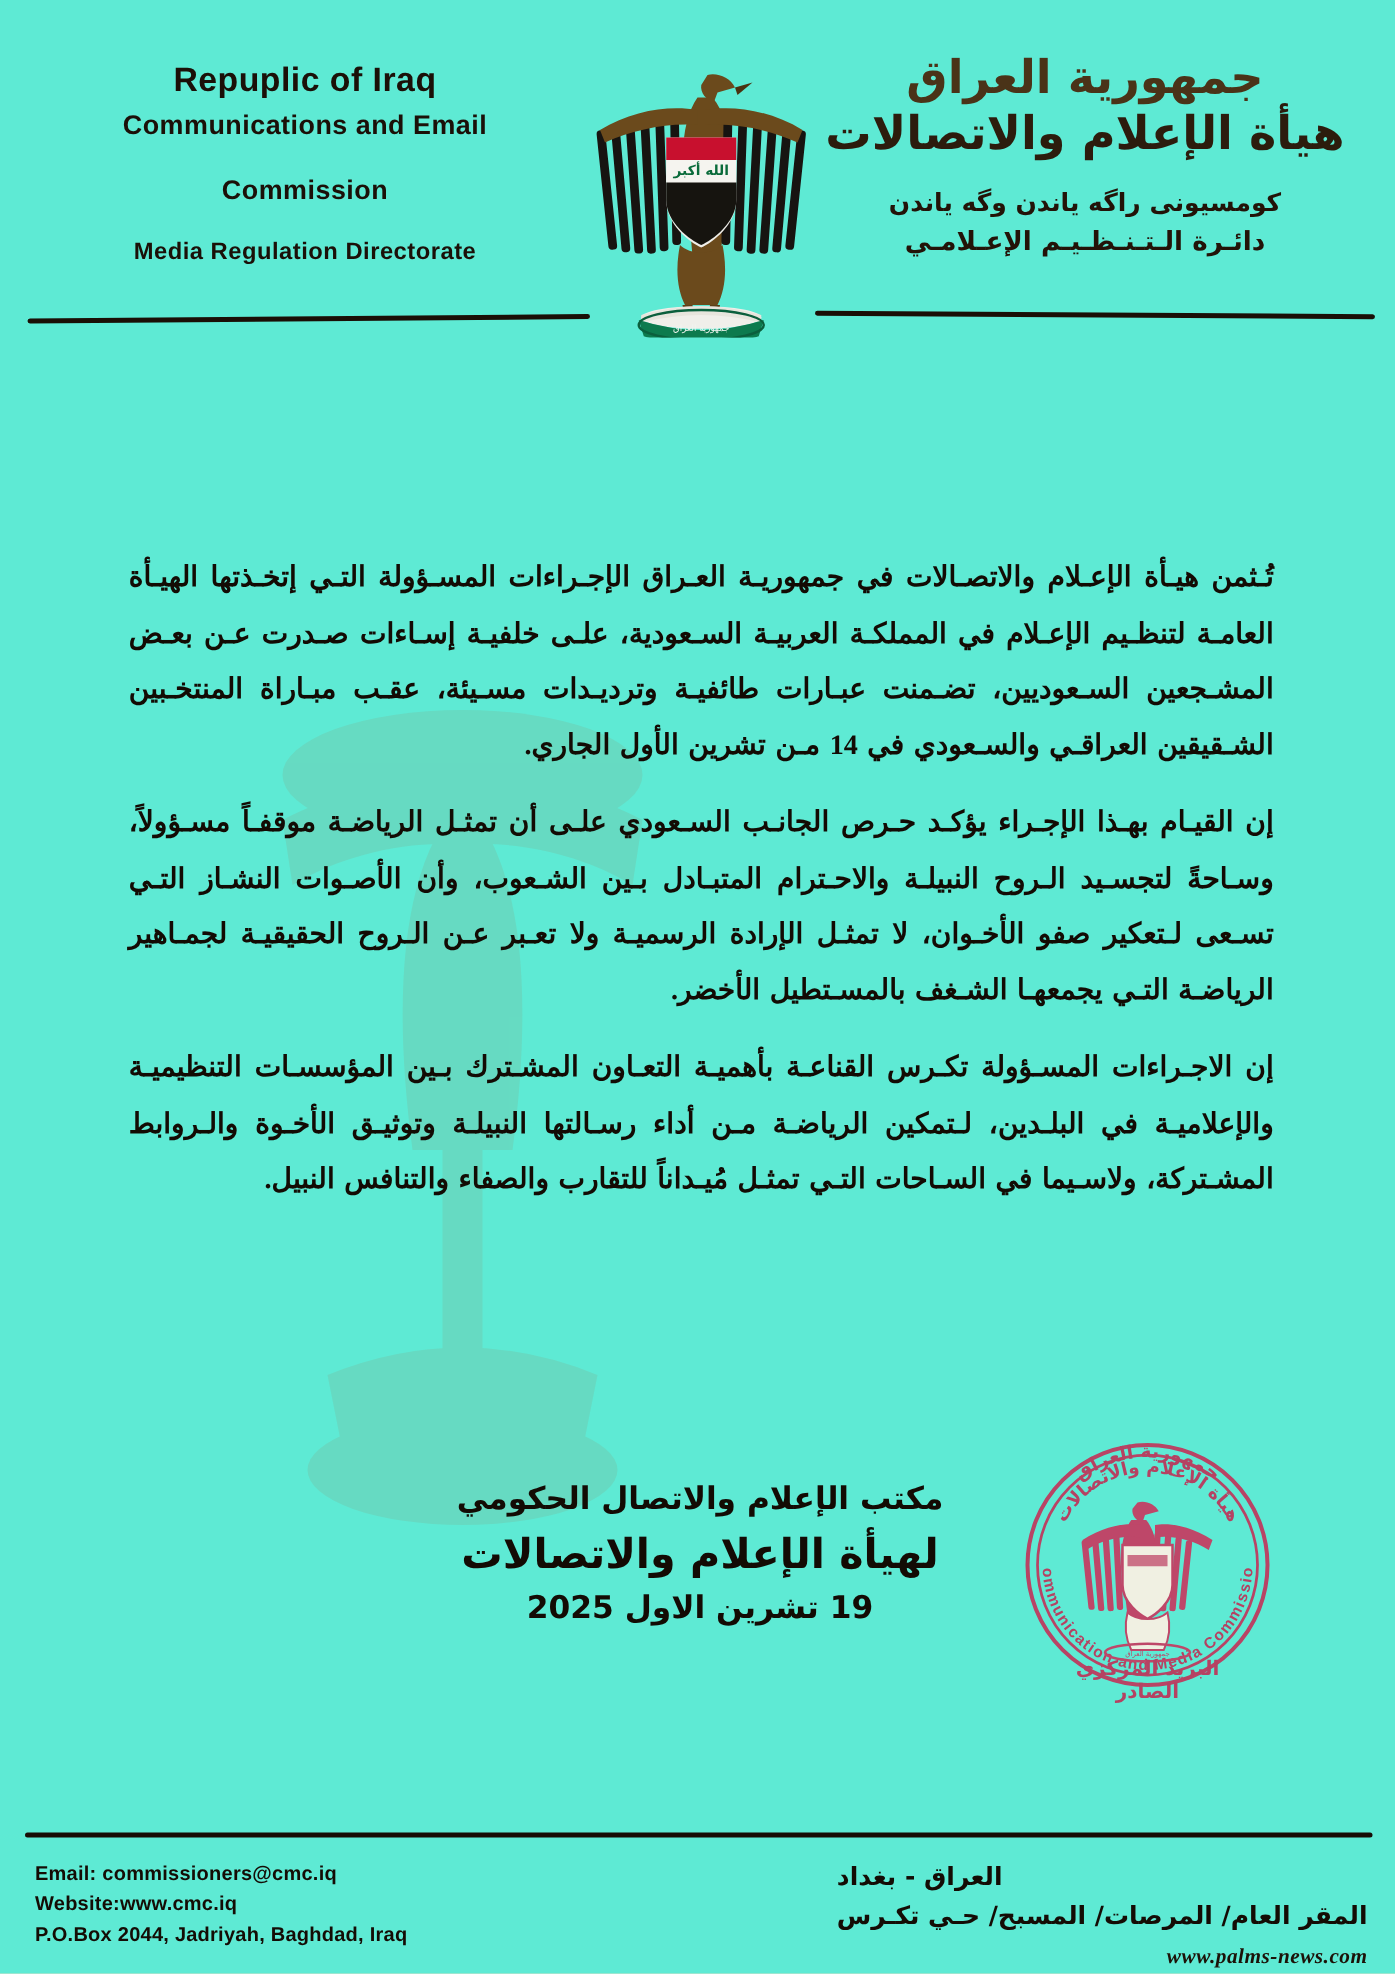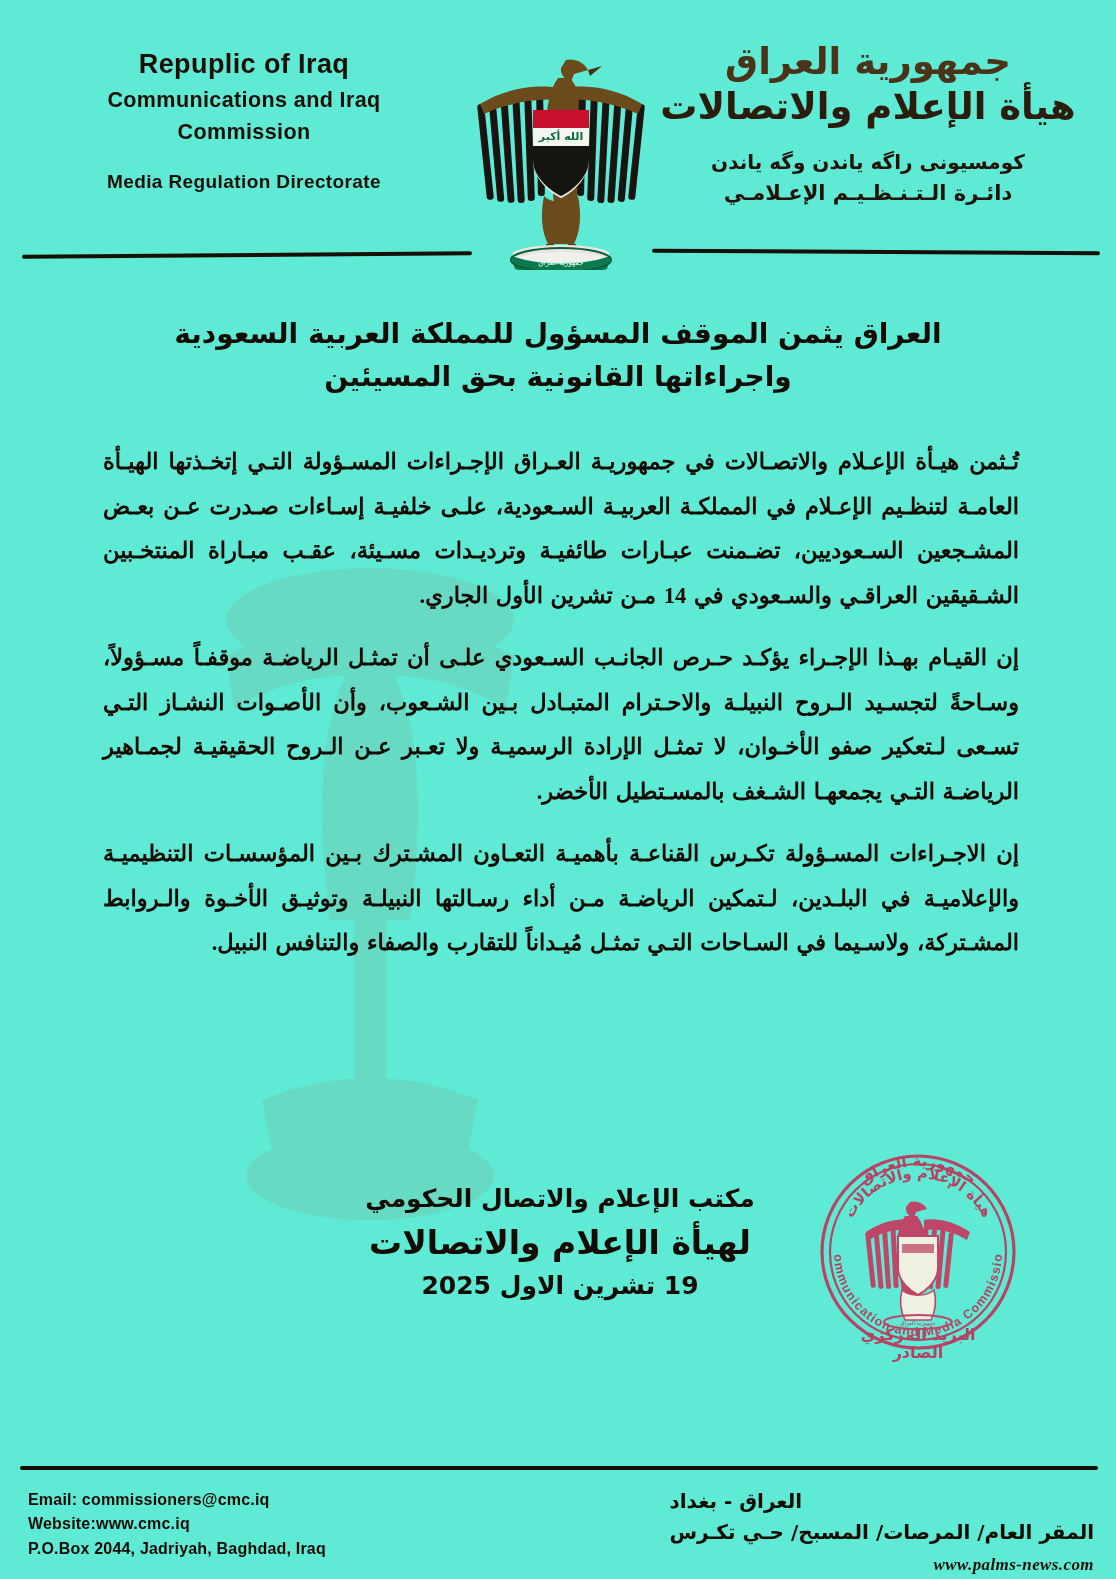--- a/index.html
+++ b/index.html
@@ -46,21 +46,21 @@
     left: 14px;
     top: 48px;
     width: 460px;
     text-align: center;
     color: #1b1008;
     font-weight: bold;
     letter-spacing: 0.4px;
   }
   .hdr-en .l1 { font-size: 27px; line-height: 1.25; }
   .hdr-en .l2 { font-size: 21.5px; line-height: 1.5; margin-top: 2px; }
-  .hdr-en .l3 { font-size: 21.5px; line-height: 1.5; }
+  .hdr-en .l3 { font-size: 21.5px; line-height: 1.5; margin-top: 20px; }
   .hdr-en .l4 { font-size: 19px; line-height: 1.5; margin-top: 20px; }
 
   .hdr-ar {
     position: absolute;
     right: 18px;
     top: 42px;
     width: 460px;
     text-align: center;
     direction: rtl;
     color: #2a1608;
@@ -259,21 +259,21 @@
         <ellipse cx="120" cy="338" rx="62" ry="22"></ellipse>
         <path d="M66 300 q54 -22 108 0 l-6 30 q-48 -18 -96 0 Z"></path>
       </g>
     </svg>
   </div>
 
   <div class="header">
 
     <div class="hdr-en">
       <div class="l1">Repuplic of Iraq</div>
-      <div class="l2">Communications and Iraq</div>
+      <div class="l2">Communications and Email</div>
       <div class="l3">Commission</div>
       <div class="l4">Media Regulation Directorate</div>
     </div>
 
     <div class="emblem">
       <svg viewBox="0 0 182 222" xmlns="http://www.w3.org/2000/svg">
 
         <path d="M96 12 C104 10 114 14 118 22 L104 26 L101 34 C95 32 90 26 91 20 Z" fill="#6b4a1c"></path>
         <path d="M118 22 L132 18 L120 28 Z" fill="#4a3210"></path>
 
@@ -322,24 +322,20 @@
       <div class="ar1">جمهورية العراق</div>
       <div class="ar2">هيأة الإعلام والاتصالات</div>
       <div class="ar3">كومسيونى راگه ياندن وگه ياندن</div>
       <div class="ar4">دائـرة الـتـنـظـيـم الإعـلامـي</div>
     </div>
 
     <div class="rule-left"></div>
     <div class="rule-right"></div>
   </div>
 
-  <div class="doc-title">
-    <div>العراق يثمن الموقف المسؤول للمملكة العربية السعودية</div>
-    <div>واجراءاتها القانونية بحق المسيئين</div>
-  </div>
 
   <div class="body-wrap">
     <p class="para">تُـثمن هيـأة الإعـلام والاتصـالات في جمهوريـة العـراق الإجـراءات المسـؤولة التـي إتخـذتها الهيـأة العامـة لتنظـيم الإعـلام في المملكـة العربيـة السـعودية، علـى خلفيـة إسـاءات صـدرت عـن بعـض المشـجعين السـعوديين، تضـمنت عبـارات طائفيـة وترديـدات مسـيئة، عقـب مبـاراة المنتخـبين الشـقيقين العراقـي والسـعودي في 14 مـن تشرين الأول الجاري.</p>
     <p class="para">إن القيـام بهـذا الإجـراء يؤكـد حـرص الجانـب السـعودي علـى أن تمثـل الرياضـة موقفـاً مسـؤولاً، وسـاحةً لتجسـيد الـروح النبيلـة والاحـترام المتبـادل بـين الشـعوب، وأن الأصـوات النشـاز التـي تسـعى لـتعكير صفو الأخـوان، لا تمثـل الإرادة الرسميـة ولا تعـبر عـن الـروح الحقيقيـة لجمـاهير الرياضـة التـي يجمعهـا الشـغف بالمسـتطيل الأخضر.</p>
     <p class="para">إن الاجـراءات المسـؤولة تكـرس القناعـة بأهميـة التعـاون المشـترك بـين المؤسسـات التنظيميـة والإعلاميـة في البلـدين، لـتمكين الرياضـة مـن أداء رسـالتها النبيلـة وتوثيـق الأخـوة والـروابط المشـتركة، ولاسـيما في السـاحات التـي تمثـل مُيـداناً للتقارب والصفاء والتنافس النبيل.</p>
   </div>
 
   <div class="signature">
     <div class="s1">مكتب الإعلام والاتصال الحكومي</div>
     <div class="s2">لهيأة الإعلام والاتصالات</div>

